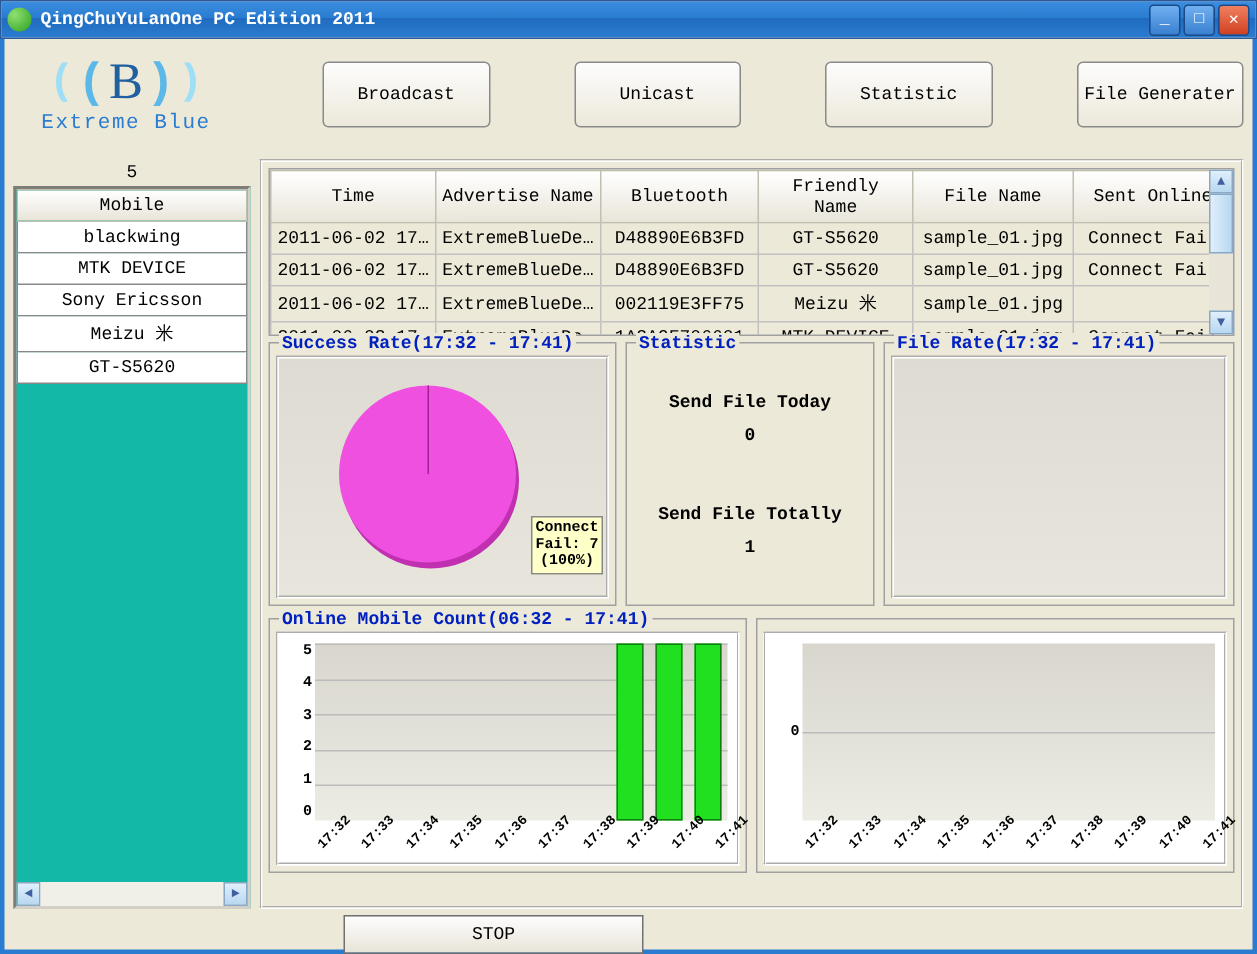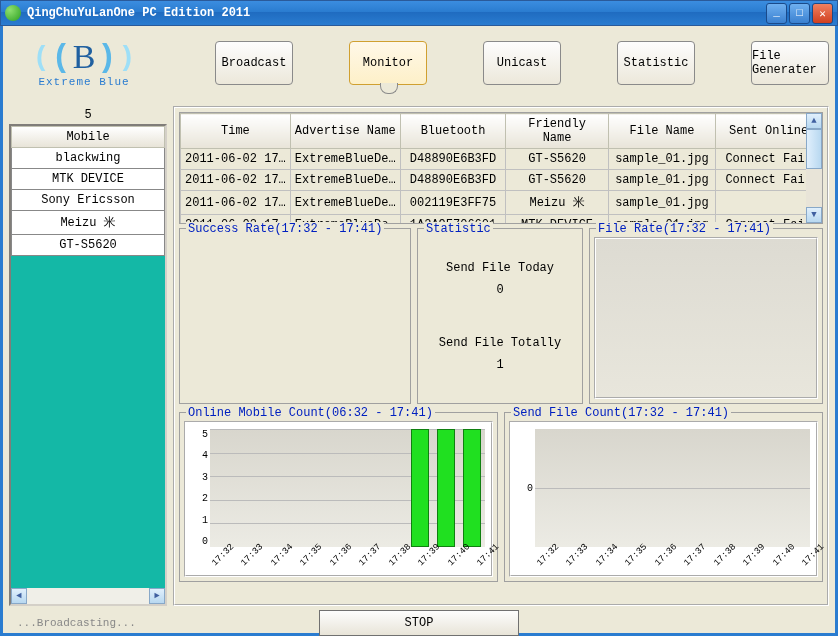--- a/index.html
+++ b/index.html
@@ -62,21 +62,21 @@
   justify-content: center;
 }
 .logo-parens {
   display: flex;
   align-items: center;
   gap: 2px;
 }
 .logo-parens .p1 { color: #9edff7; font-size: 28px; font-weight: bold; }
 .logo-parens .p2 { color: #5bb8e8; font-size: 32px; font-weight: bold; }
 .logo-parens .b  { color: #2060a0; font-size: 34px; font-family: Georgia, serif; }
-.logo-text { color: #2a7cd0; font-size: 11px; letter-spacing: 1px; }
+.logo-text { color: #2a7cd0; font-size: 14px; letter-spacing: 1px; }
 .tabbtn {
   flex: 1;
   height: 44px;
   background: linear-gradient(to bottom, #fdfdfd, #ece8da);
   border: 1px solid #8a8a8a;
   border-radius: 4px;
   display: flex;
   align-items: center;
   justify-content: center;
   font-size: 12px;
@@ -211,20 +211,21 @@
 }
 .datatable .vscroll .track { flex: 1; }
 .chartrow {
   display: flex;
   gap: 6px;
 }
 .panel {
   border: 1px solid #a0a0a0;
   position: relative;
   padding: 8px 4px 4px 4px;
+  font-weight: bold;
 }
 .panel-title {
   position: absolute;
   top: -7px;
   left: 6px;
   background: #ece9d8;
   color: #0020c0;
   padding: 0 2px;
   font-size: 12px;
 }
@@ -368,23 +369,20 @@
         <span class="p1">(</span>
           <span class="p2">(</span>
         <span class="b">B</span>
         <span class="p2">)</span>
           <span class="p1">)</span>
       </div>
       <div class="logo-text">Extreme Blue</div>
     </div>
     <div class="tabbtn">
         <span>Broadcast</span>
-      </div>
-    <div class="tabbtn active">
-        <span>Monitor</span>
       </div>
     <div class="tabbtn">
         <span>Unicast</span>
       </div>
     <div class="tabbtn">
         <span>Statistic</span>
       </div>
     <div class="tabbtn">
         <span>File Generater</span>
       </div>
@@ -470,20 +468,24 @@
           <div class="arrow">▲</div>
           <div class="thumb"></div>
           <div class="track"></div>
           <div class="arrow">▼</div>
         </div>
       </div>
 
       <div class="chartrow">
         <div class="panel success-rate">
           <div class="panel-title">Success Rate(17:32 - 17:41)</div>
+          <div class="chartbody">
+            <div class="pie"></div>
+            <div class="pie-label">Connect<br>Fail: 7<br>(100%)</div>
+          </div>
         </div>
         <div class="panel statistic">
           <div class="panel-title">Statistic</div>
           <div>
             <div>Send File Today</div>
             <div style="margin-top:8px">0</div>
           </div>
           <div>
             <div>Send File Totally</div>
             <div style="margin-top:8px">1</div>
@@ -527,21 +529,20 @@
                 <span>17:36</span>
                 <span>17:37</span>
                 <span>17:38</span>
                 <span>17:39</span>
                 <span>17:40</span>
                 <span>17:41</span>
               </div>
           </div>
         </div>
         <div class="panel send-count">
-          <div class="panel-title">Send File Count(17:32 - 17:41)</div>
           <div class="linechart">
             <div class="yaxis">
                 <span style="margin:auto 0">0</span>
               </div>
             <div class="plot-inner">
               <div class="gridline" style="top:50%"></div>
             </div>
             <div class="xaxis" id="xaxis-line">
                 <span>17:32</span>
                 <span>17:33</span>
@@ -554,19 +555,18 @@
                 <span>17:40</span>
                 <span>17:41</span>
               </div>
           </div>
         </div>
       </div>
     </div>
   </div>
 
   <div class="footer">
-    <div class="status">...Broadcasting...</div>
     <div class="stopbtn">
         <span>STOP</span>
       </div>
     <div style="width:180px"></div>
   </div>
 </div>
 
 </body></html>

